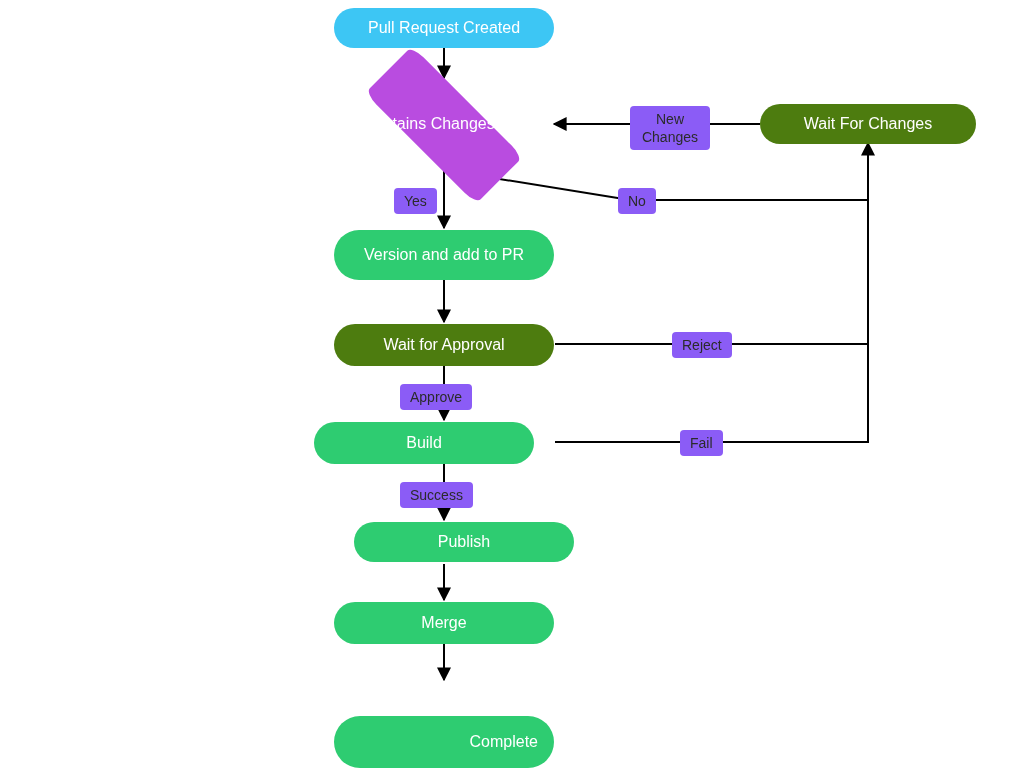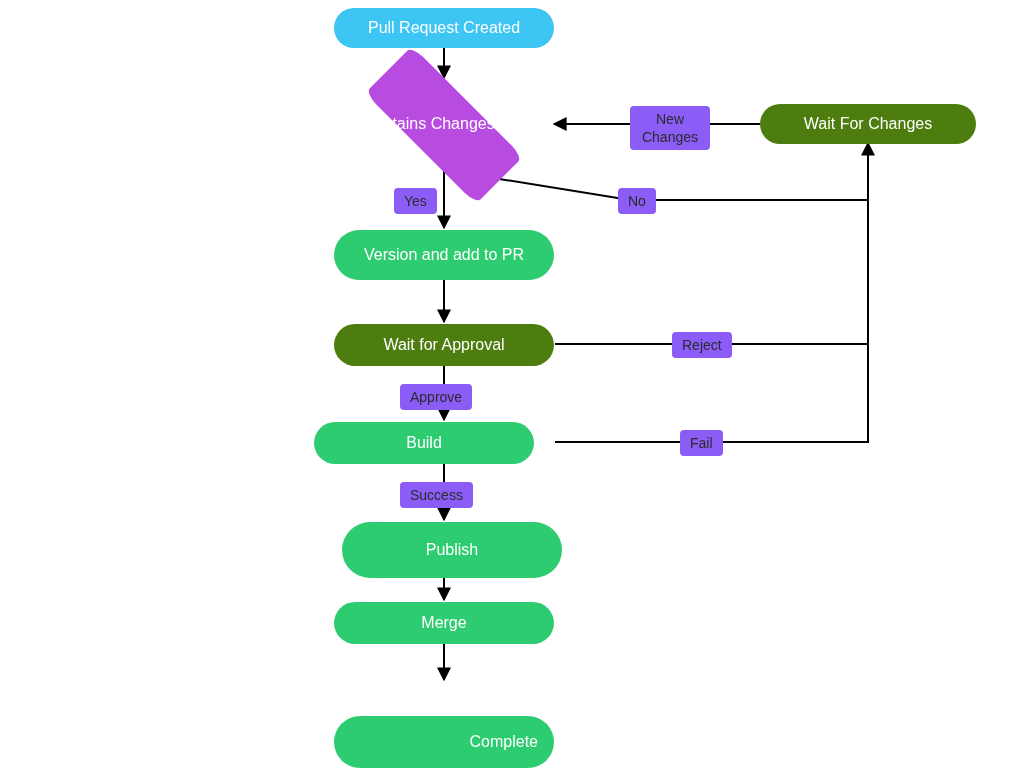--- a/index.html
+++ b/index.html
@@ -113,21 +113,21 @@
 </div>
 
 <div class="node pill orange" style="left:334px; top:324px; width:220px; height:42px;">
   <span>Wait for Approval</span>
 </div>
 
 <div class="node pill green" style="left:314px; top:422px; width:220px; height:42px;">
   <span>Build</span>
 </div>
 
-<div class="node pill green" style="left:342px; top:522px; width:220px; height:56px;">
+<div class="node pill green" style="left:354px; top:522px; width:220px; height:40px;">
   <span>Publish</span>
 </div>
 
 <div class="node pill green" style="left:334px; top:602px; width:220px; height:42px;">
   <span>Merge</span>
 </div>
 
 <div class="node pill green" style="left:334px; top:716px; width:220px; height:52px;justify-content:flex-end;">
   <span>Complete</span>
 </div>

